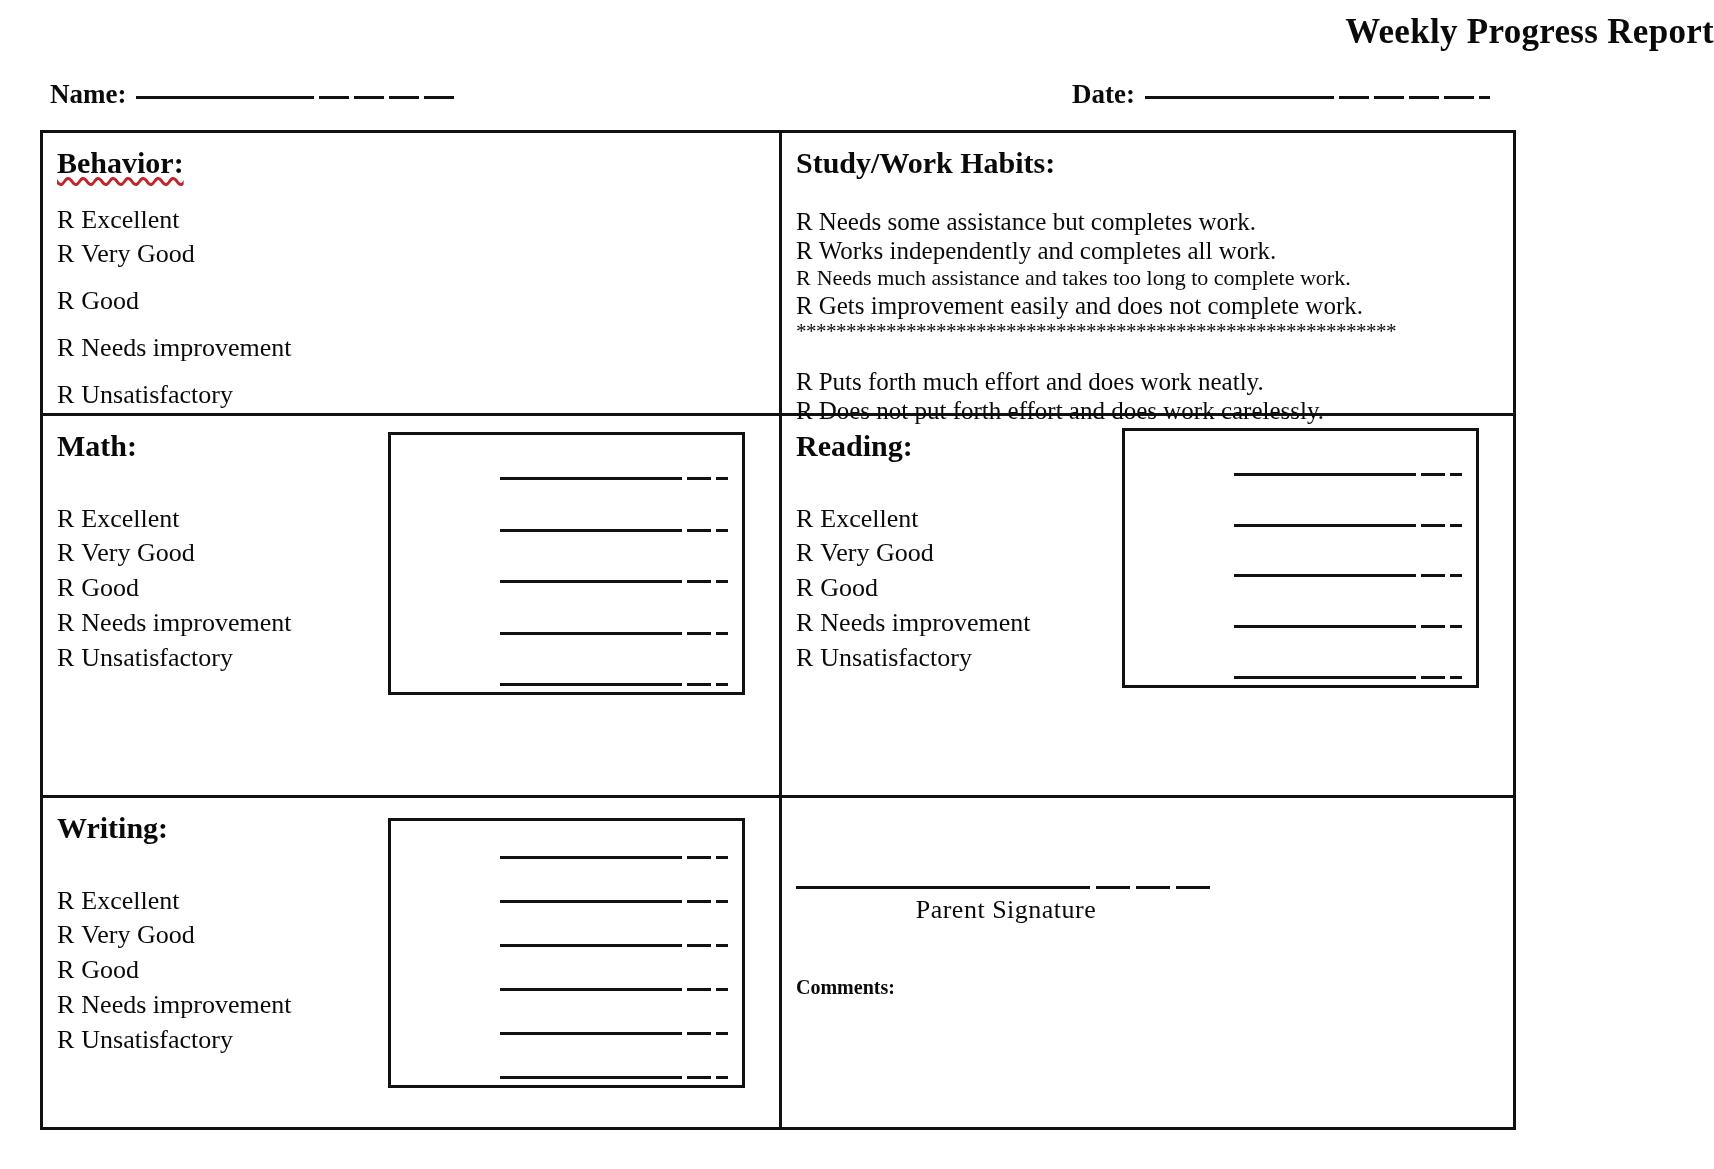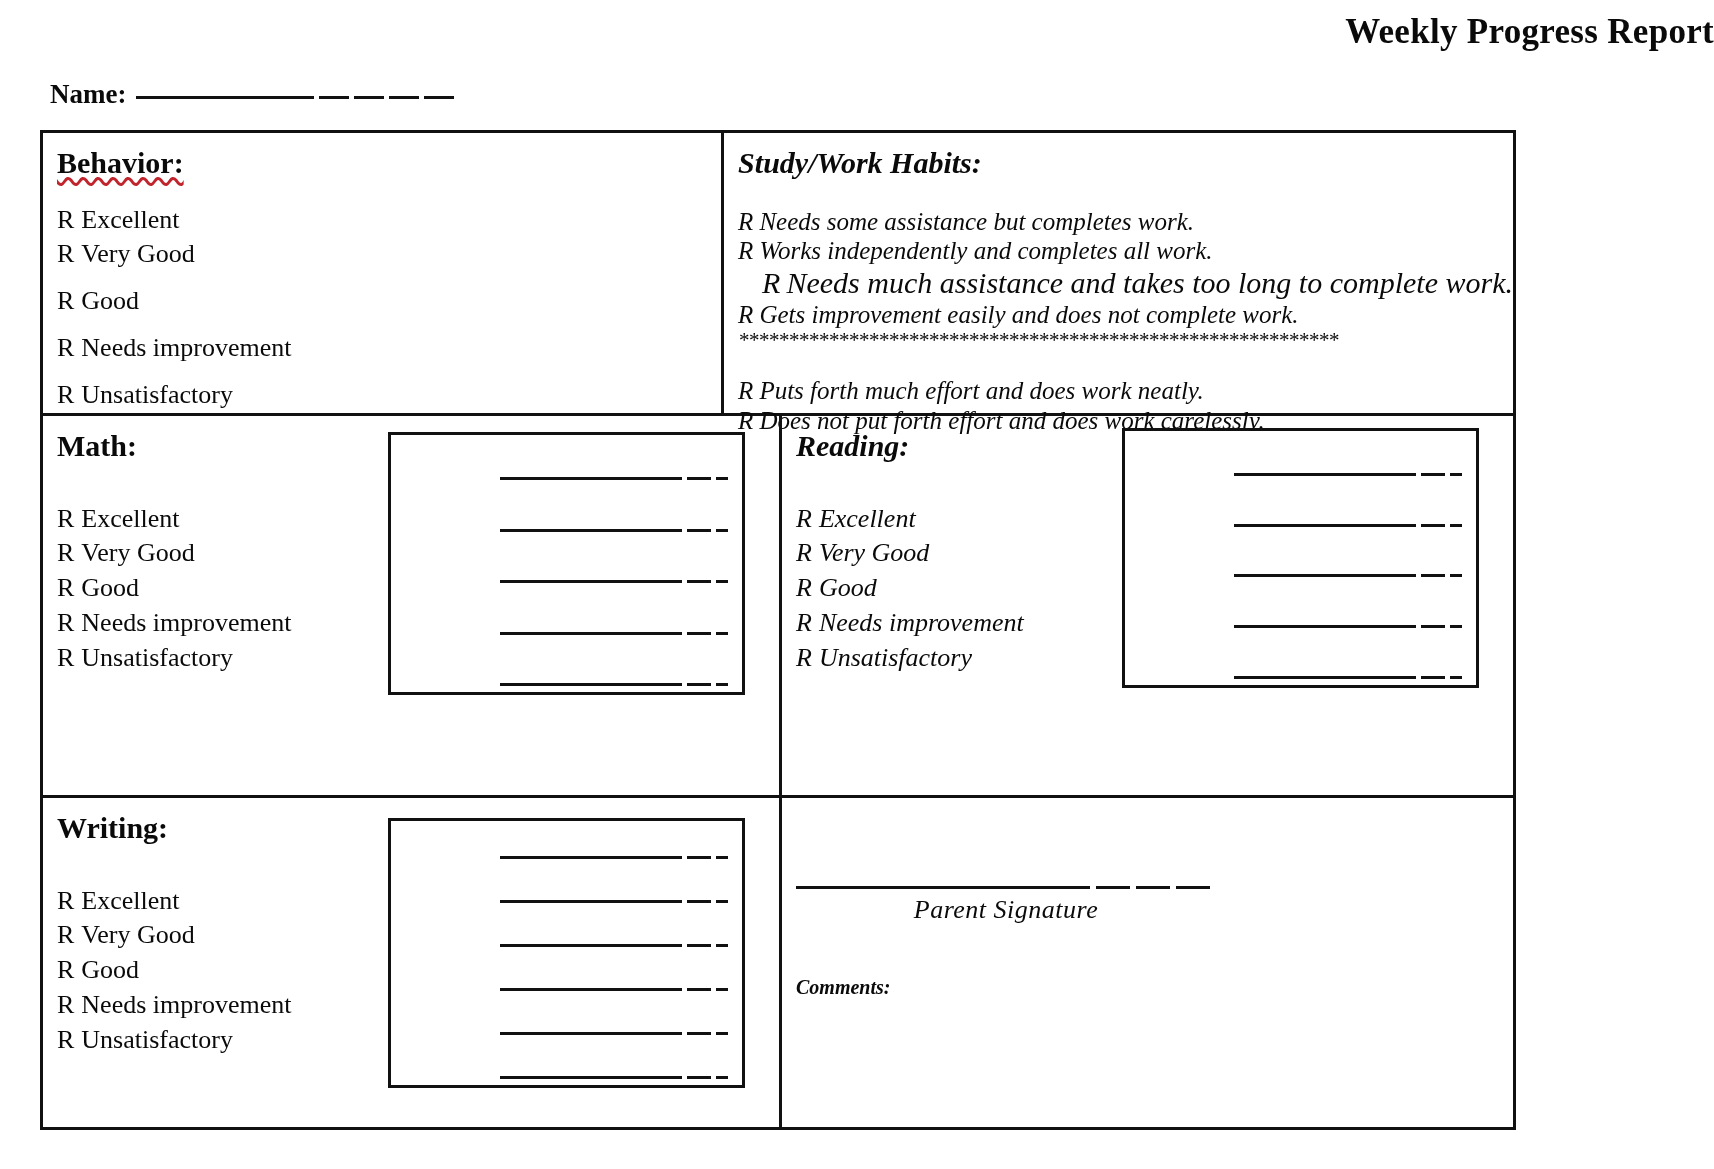--- a/index.html
+++ b/index.html
@@ -96,21 +96,21 @@
   .t-row.r1 { height: 283px; border-bottom: 3px solid #111; }
   .t-row.r2 { height: 382px; border-bottom: 3px solid #111; }
   .t-row.r3 { flex: 1 1 auto; }
 
   .cell {
     box-sizing: border-box;
     position: relative;
     padding: 14px 0 0 14px;
   }
   .cell.left  { width: 739px; border-right: 3px solid #111; }
-  .cell.right { flex: 1 1 auto; font-style: italic; }
+  .cell.right { flex: 1 1 auto; }
 
   .sec-title {
     font-size: 30px;
     font-weight: bold;
     line-height: 1.05;
     margin: 0 0 2px 0;
     display: inline-block;
   }
   .sec-title.spell-error {
     text-decoration: underline wavy #c0242c;
@@ -141,21 +141,21 @@
     margin: 0;
     padding: 0;
     list-style: none;
     margin-top: 26px;
   }
   .habits-list li {
     font-size: 25px;
     line-height: 1.17;
     white-space: nowrap;
   }
-  .habits-list li.small { font-size: 30px; margin-left: 24px; }
+  .habits-list li.small { font-size: 22px; }
   .habits-list li .mark { margin-right: 6px; }
   .habits-list li.stars {
     font-size: 21px;
     letter-spacing: -0.5px;
     line-height: 1.1;
     overflow: hidden;
     max-width: 700px;
   }
   .habits-list li.after-stars { margin-top: 24px; }
 
@@ -245,20 +245,24 @@
 
 <div class="page">
 
   <div class="doc-title">Weekly Progress Report</div>
 
   <div class="name-row">
     <span class="field-label">Name:</span>
     <span class="fill-rule name"></span>
   </div>
 
+  <div class="date-row">
+    <span class="field-label">Date:</span>
+    <span class="fill-rule date"></span>
+  </div>
 
   <div class="report-table">
 
     <div class="t-row r1">
 
       <div class="cell left">
         <div class="sec-title spell-error">Behavior:</div>
         <ul class="rating-list behavior-list">
           <li><span class="mark">R</span><span>Excellent</span></li>
           <li><span class="mark">R</span><span>Very Good</span></li>

